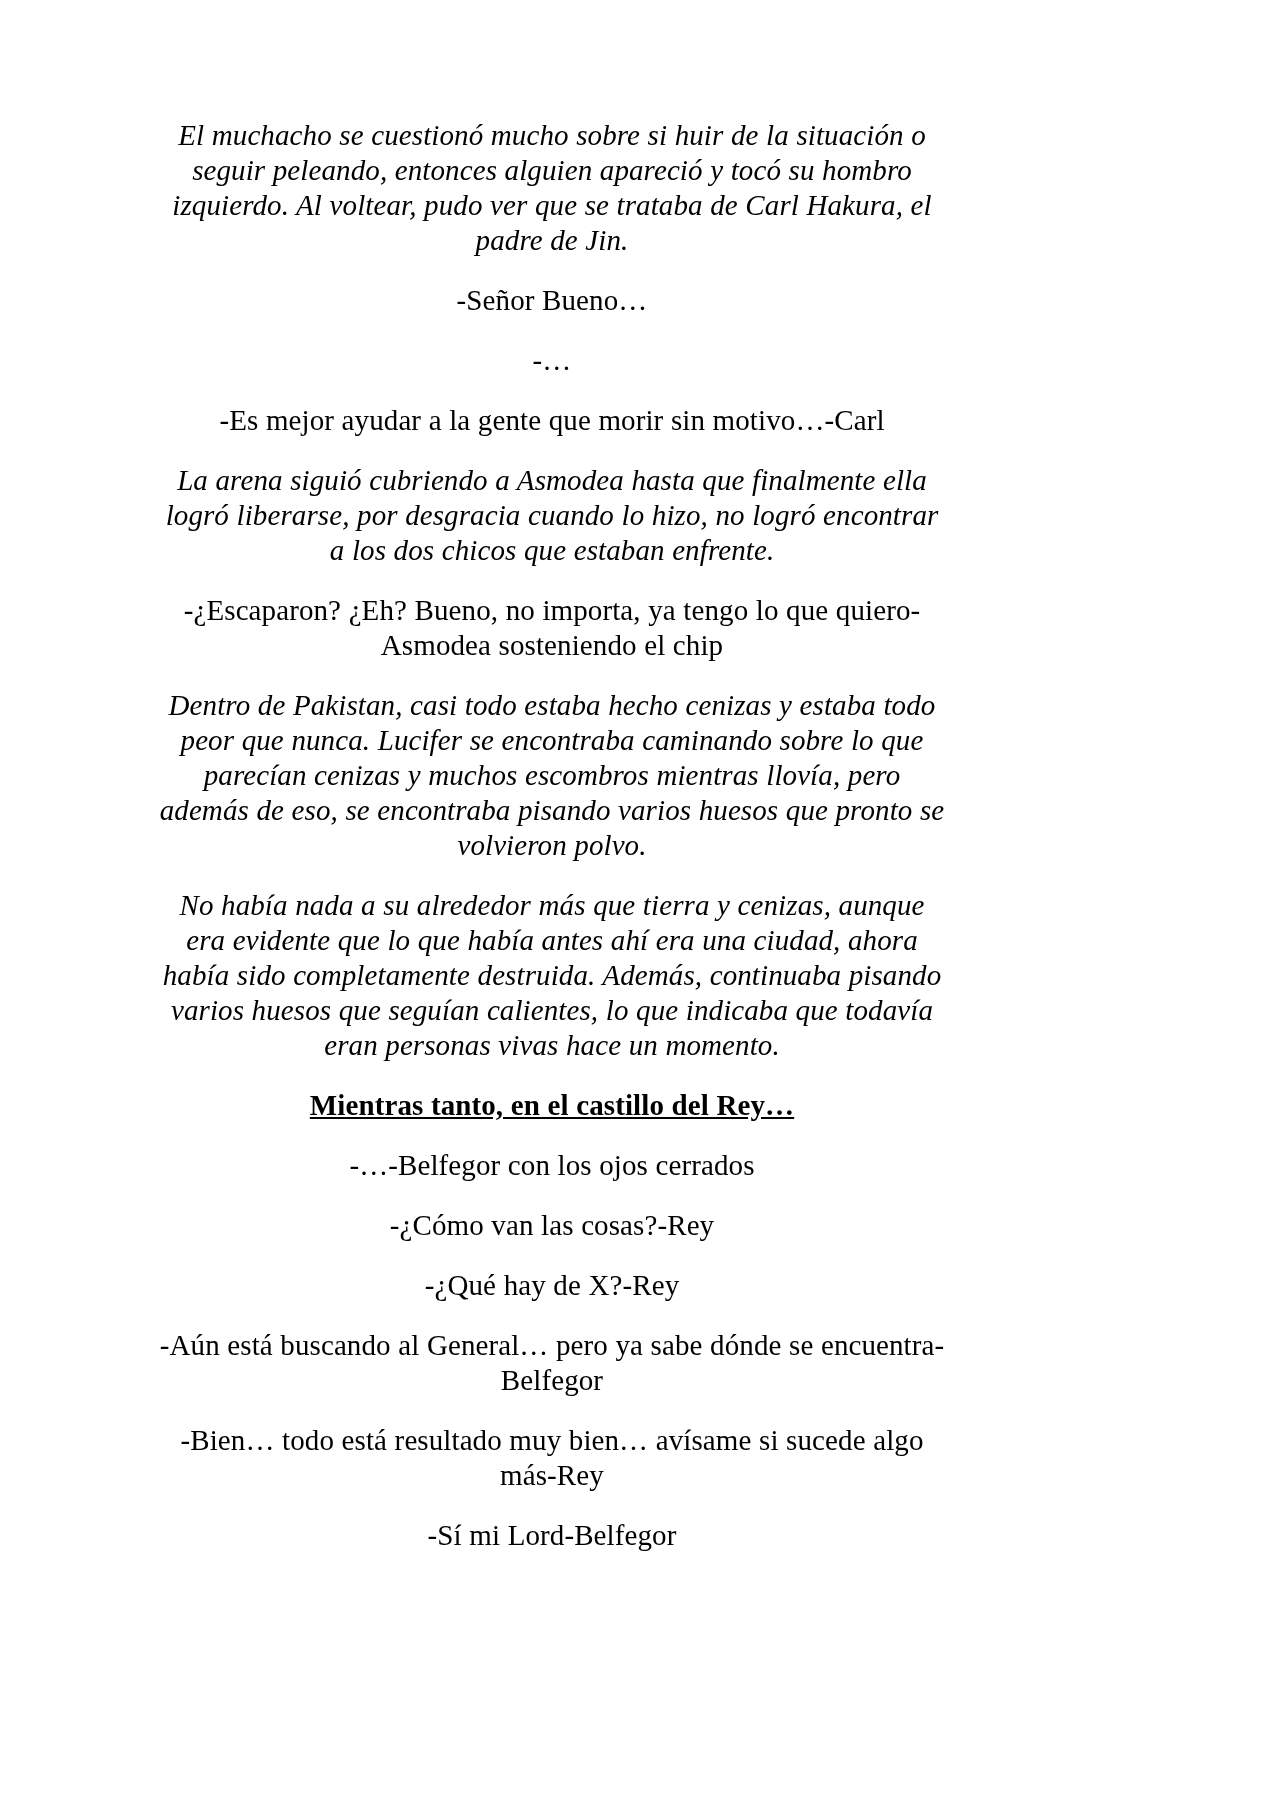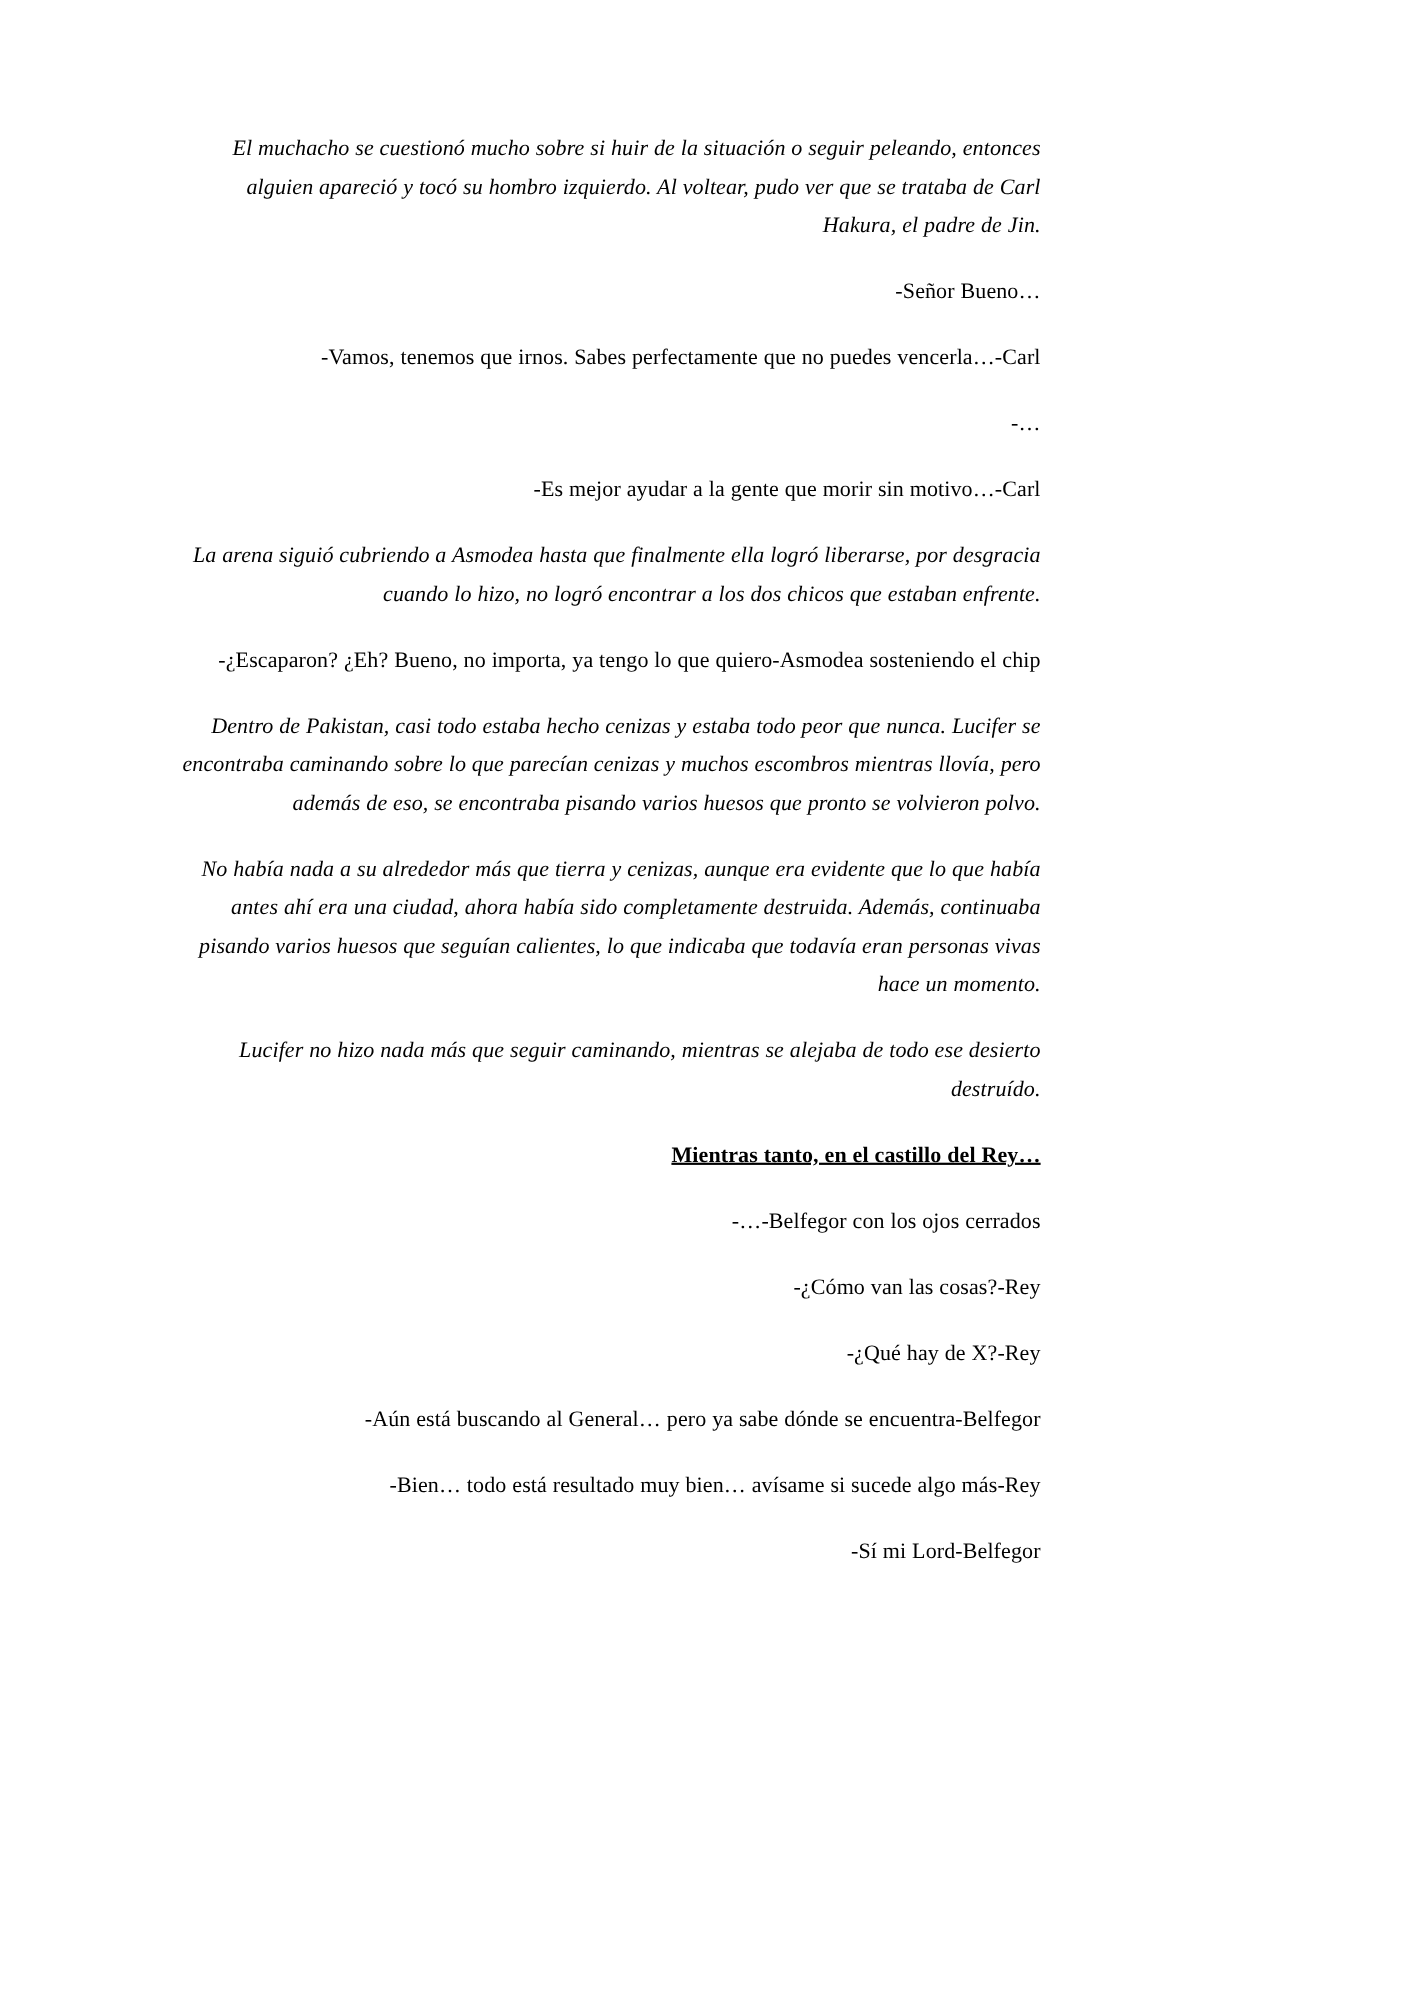--- a/index.html
+++ b/index.html
@@ -20,23 +20,23 @@
     height: 1810px;
     background: #ffffff;
     box-sizing: border-box;
     padding: 118px 335px 0 158px;
   }
   .doc-body {
     width: 788px;
   }
   p.para {
     margin: 0 0 25px 0;
-    font-size: 20px;
+    font-size: 29px;
     line-height: 35px;
-    text-align: right;
+    text-align: center;
     letter-spacing: 0.1px;
     word-spacing: 0.2px;
   }
   p.narration {
     font-style: italic;
   }
   p.dialogue {
     font-style: normal;
   }
   p.heading {
@@ -52,36 +52,34 @@
 </head>
 <body>
 
 <div class="page">
   <div class="doc-body">
 
     <p class="para narration">El muchacho se cuestionó mucho sobre si huir de la situación o seguir peleando, entonces alguien apareció y tocó su hombro izquierdo. Al voltear, pudo ver que se trataba de Carl Hakura, el padre de Jin.</p>
 
     <p class="para dialogue">-Señor Bueno…</p>
 
-    <p class="para dialogue">-Vamos, tenemos que irnos. Sabes perfectamente que no puedes vencerla…-Carl</p>
 
     <p class="para dialogue">-…</p>
 
     <p class="para dialogue">-Es mejor ayudar a la gente que morir sin motivo…-Carl</p>
 
 
     <p class="para narration">La arena siguió cubriendo a Asmodea hasta que finalmente ella logró liberarse, por desgracia cuando lo hizo, no logró encontrar a los dos chicos que estaban enfrente.</p>
 
     <p class="para dialogue">-¿Escaparon? ¿Eh? Bueno, no importa, ya tengo lo que quiero-Asmodea sosteniendo el chip</p>
 
     <p class="para narration">Dentro de Pakistan, casi todo estaba hecho cenizas y estaba todo peor que nunca. Lucifer se encontraba caminando sobre lo que parecían cenizas y muchos escombros mientras llovía, pero además de eso, se encontraba pisando varios huesos que pronto se volvieron polvo.</p>
 
     <p class="para narration">No había nada a su alrededor más que tierra y cenizas, aunque era evidente que lo que había antes ahí era una ciudad, ahora había sido completamente destruida. Además, continuaba pisando varios huesos que seguían calientes, lo que indicaba que todavía eran personas vivas hace un momento.</p>
 
-    <p class="para narration">Lucifer no hizo nada más que seguir caminando, mientras se alejaba de todo ese desierto destruído.</p>
 
     <p class="para heading">Mientras tanto, en el castillo del Rey…</p>
 
     <p class="para dialogue">-…-Belfegor con los ojos cerrados</p>
 
     <p class="para dialogue">-¿Cómo van las cosas?-Rey</p>
 
 
     <p class="para dialogue">-¿Qué hay de X?-Rey</p>
 

